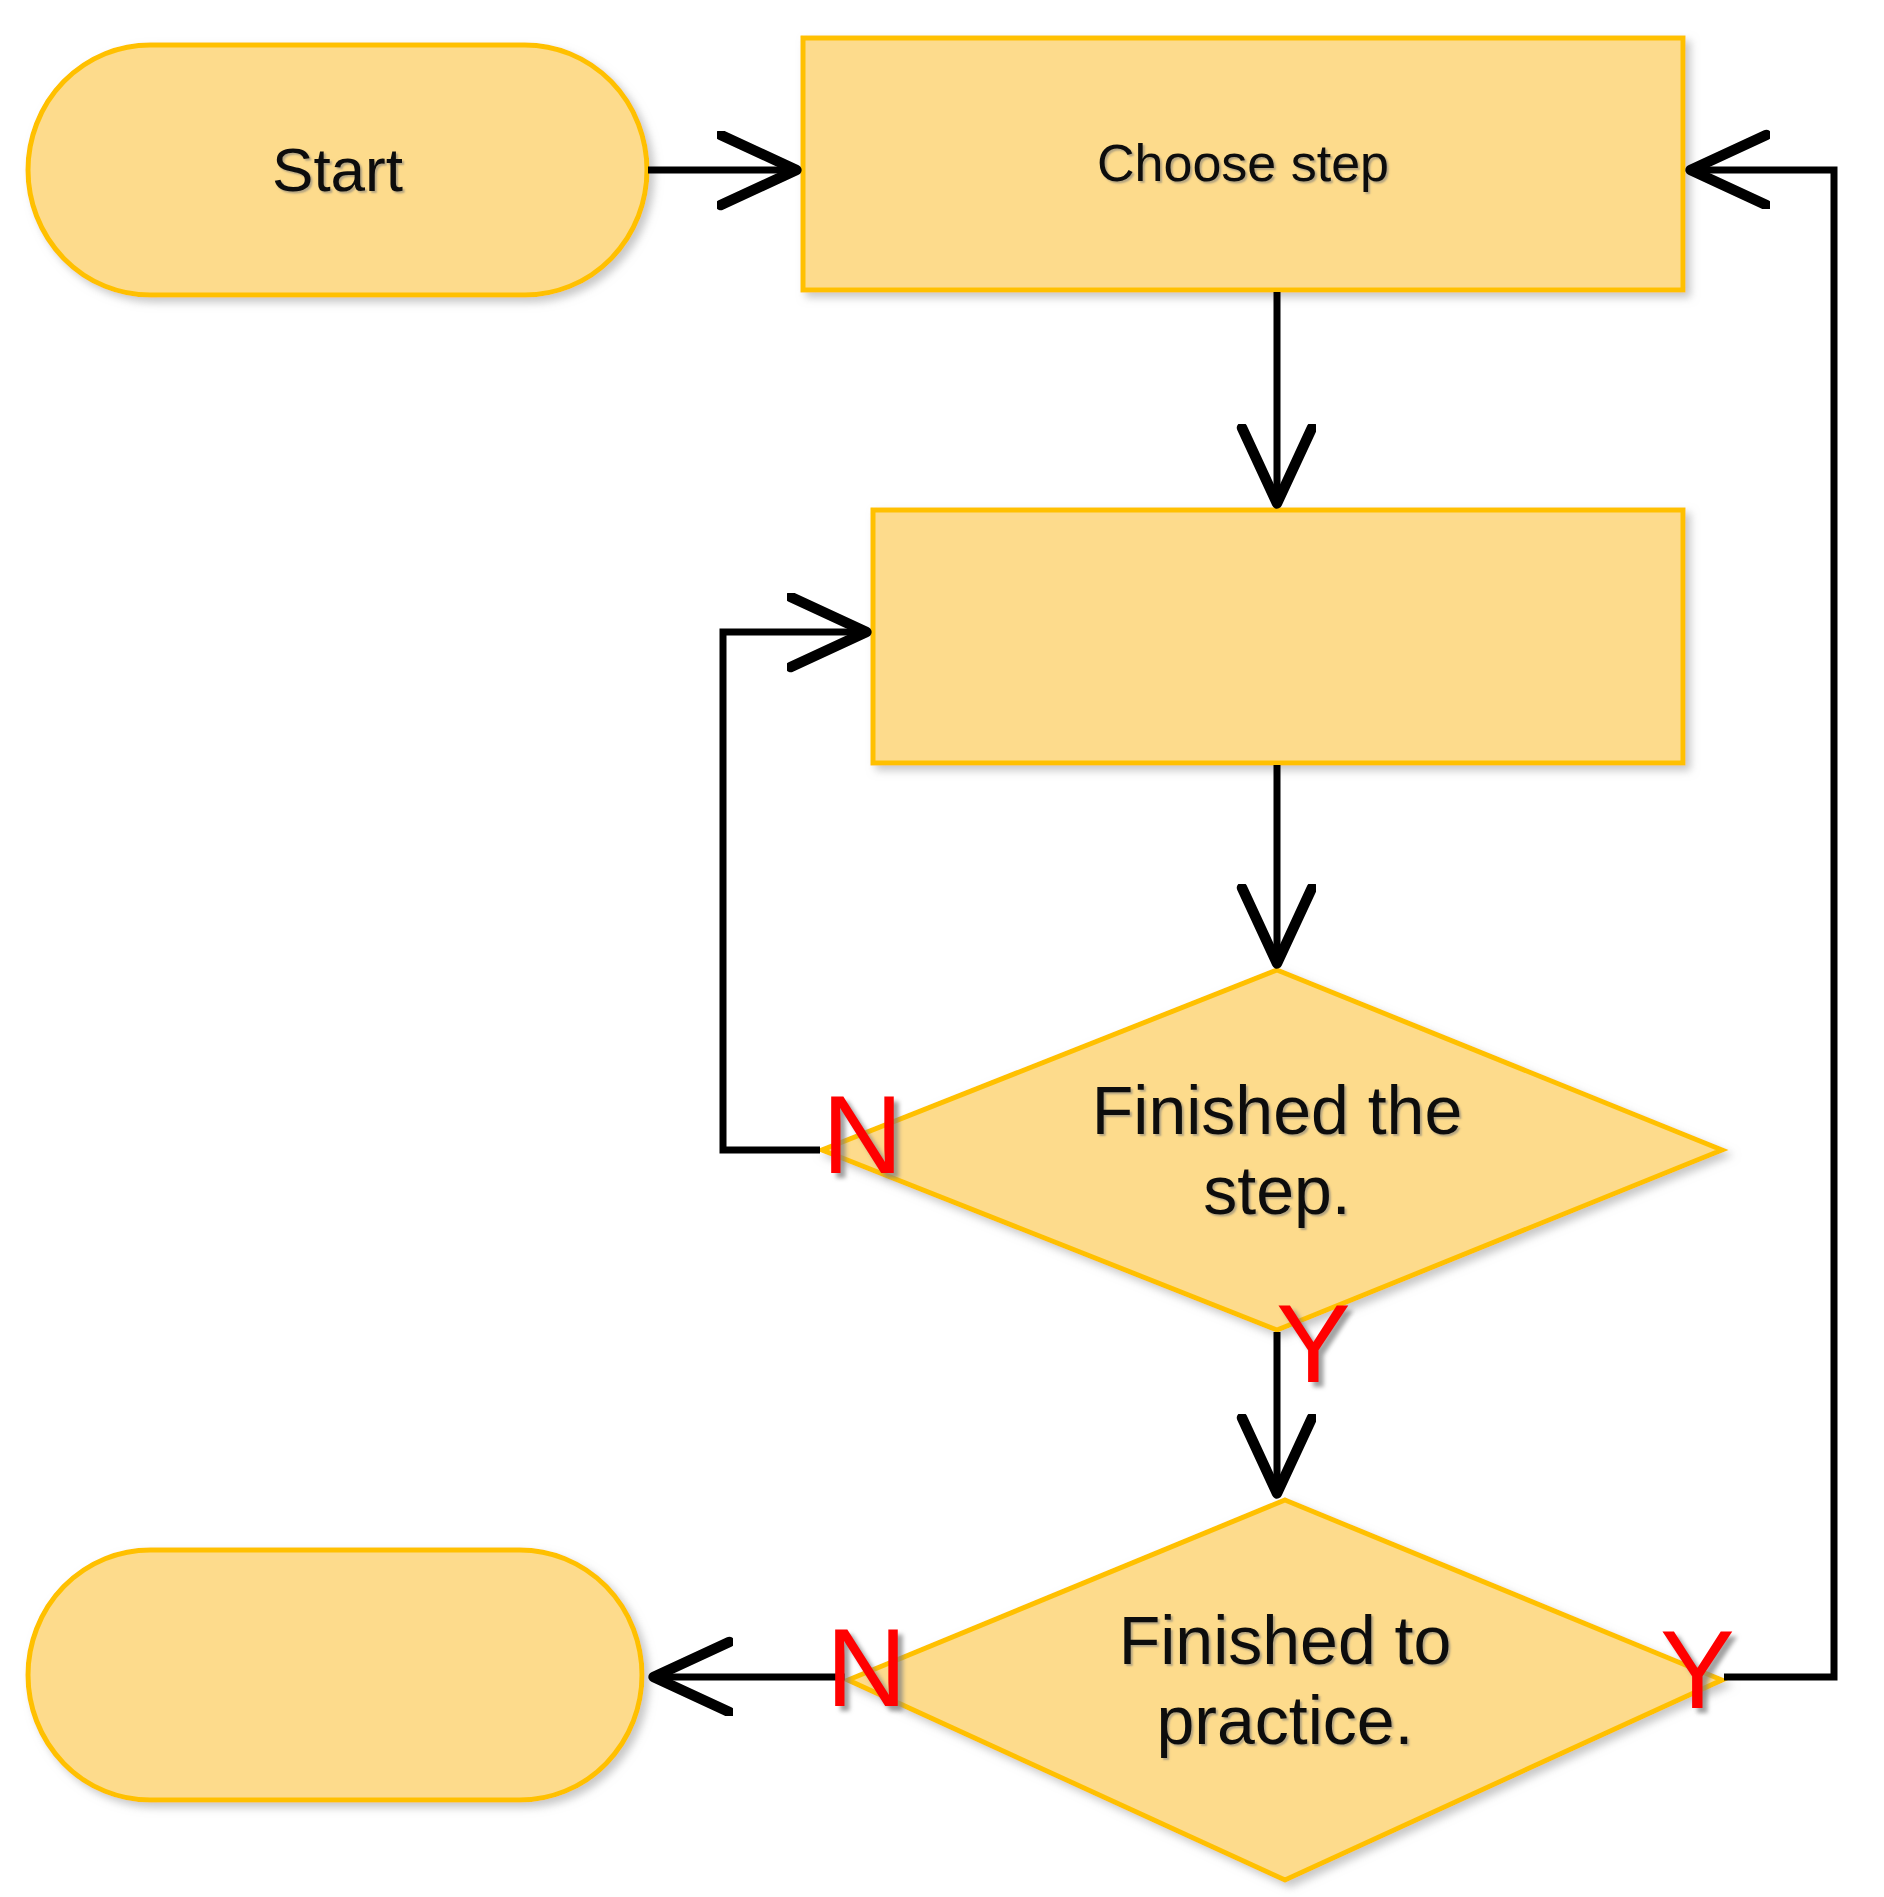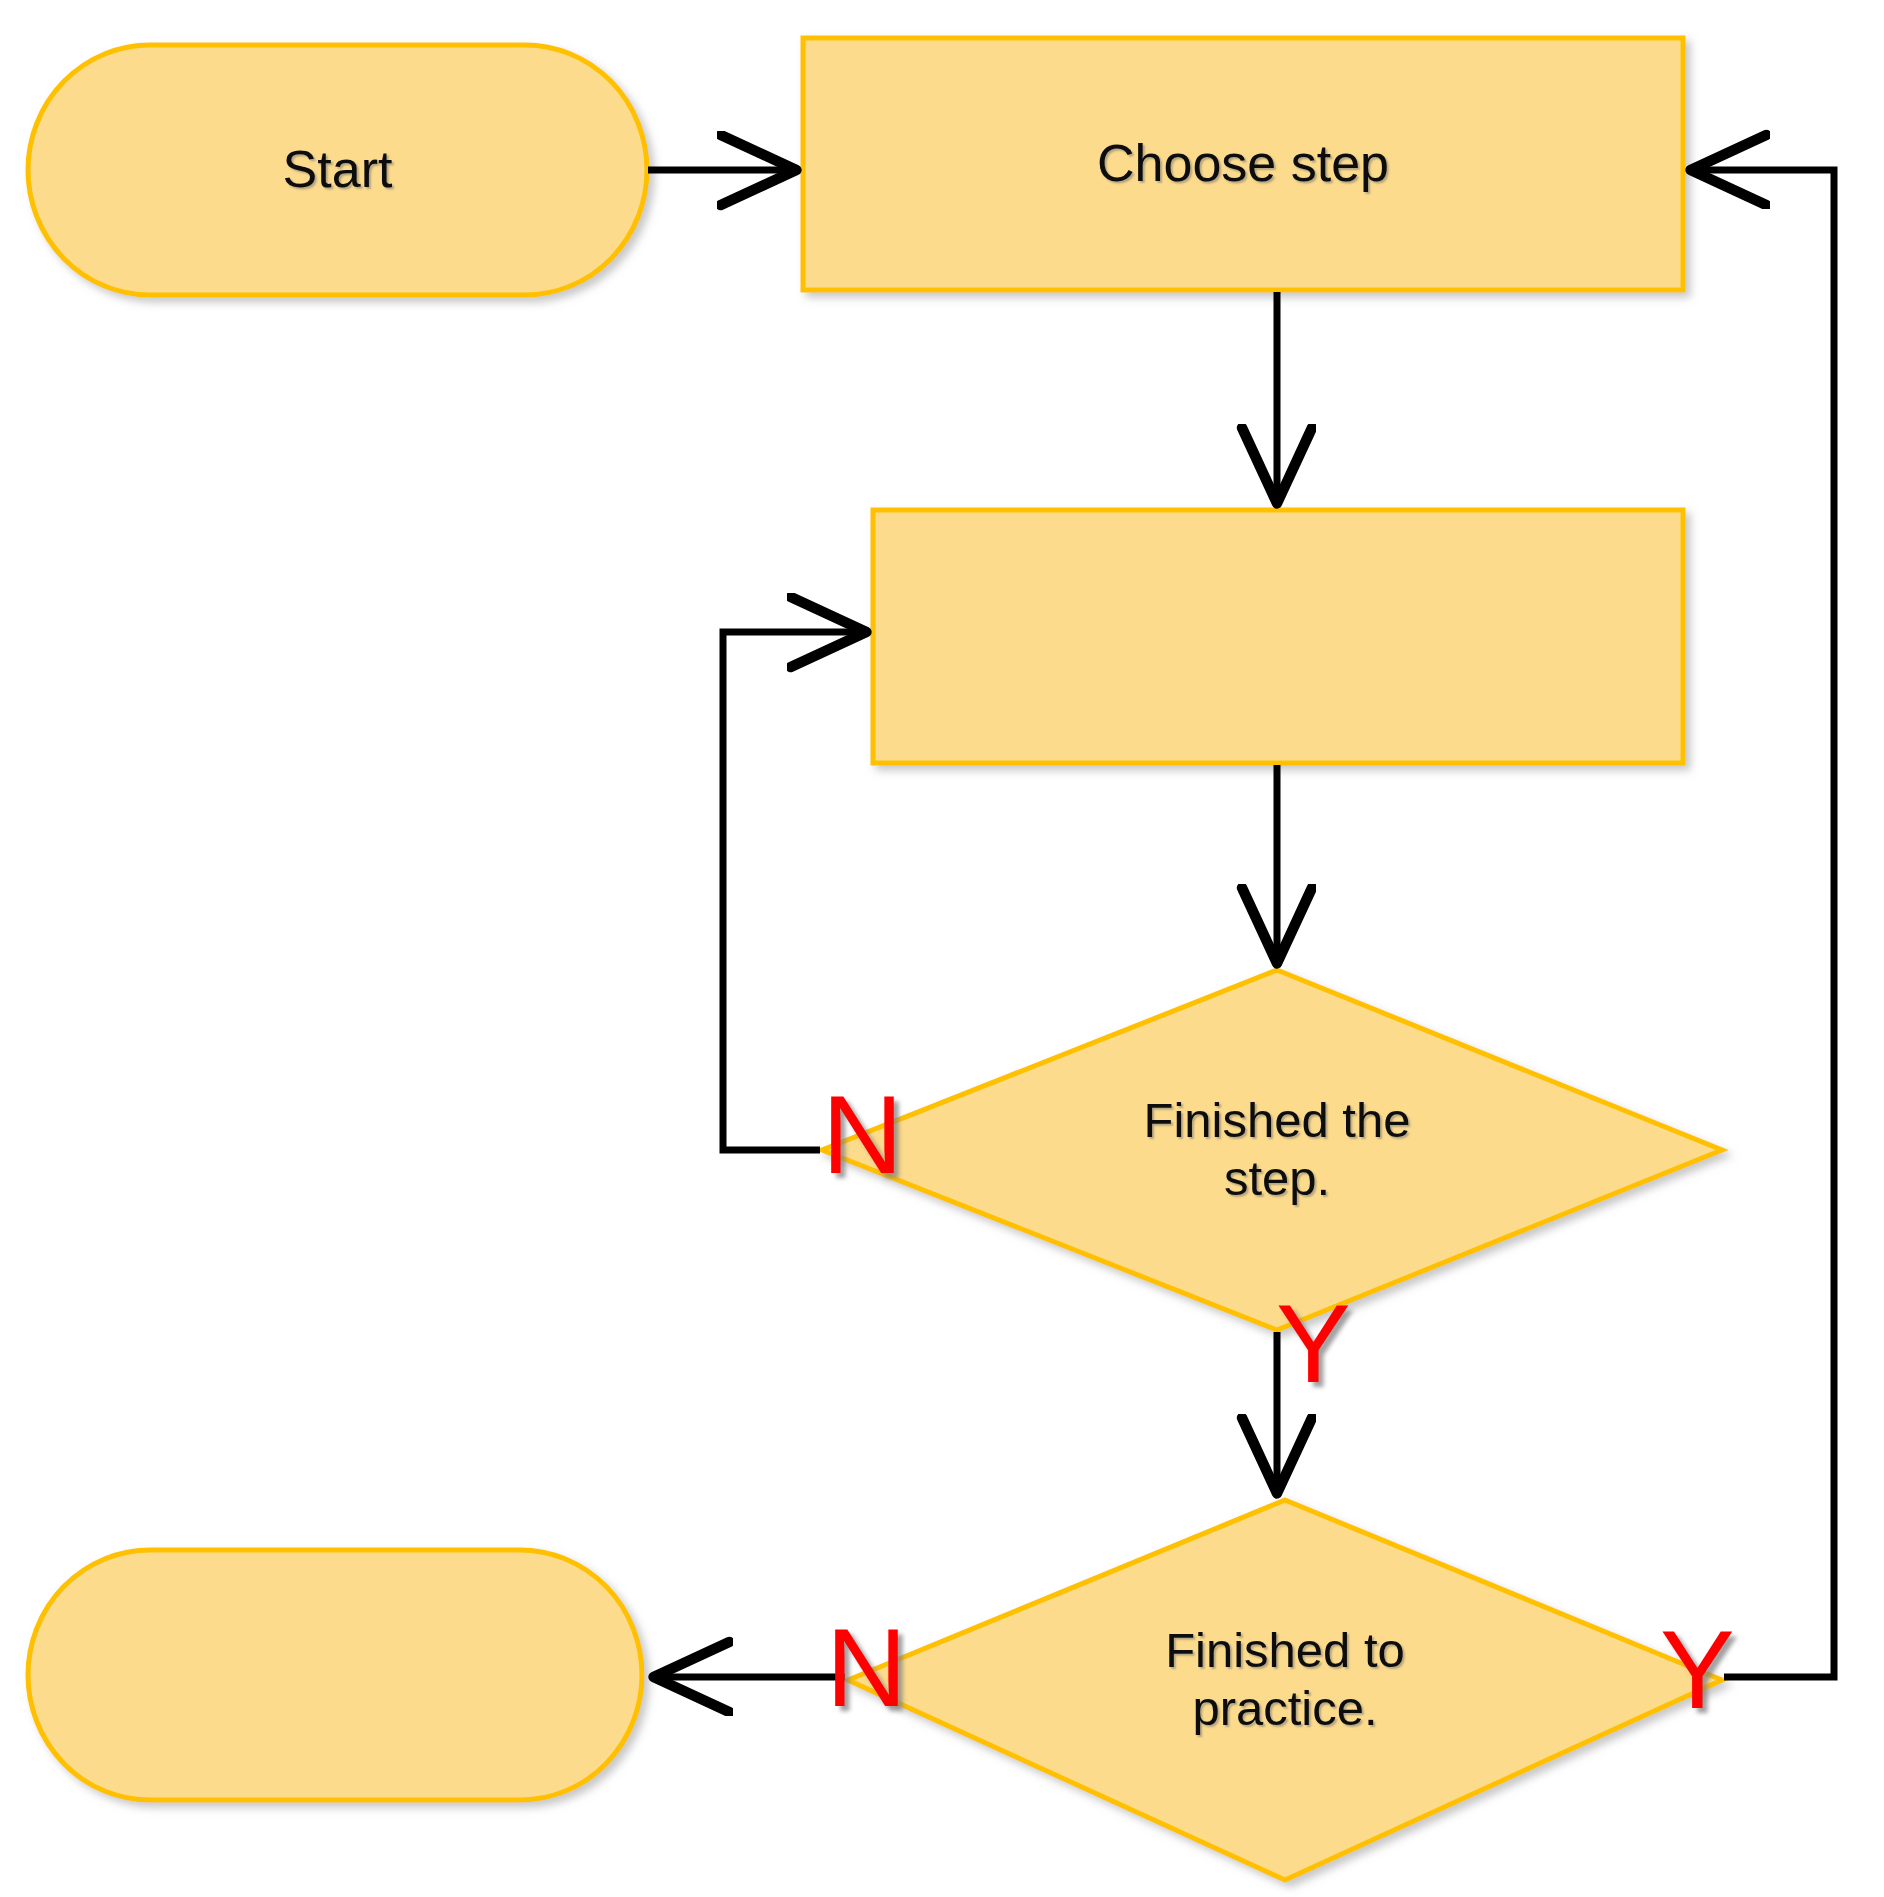--- a/index.html
+++ b/index.html
@@ -31,23 +31,23 @@
     align-items: center;
     justify-content: center;
     text-align: center;
     color: #0d0d0d;
     font-family: "Liberation Sans", sans-serif;
     text-shadow: 2px 2px 2px rgba(120,120,120,0.55);
     pointer-events: none;
     line-height: 1.18;
     white-space: pre-line;
   }
-  .terminal-label { font-size: 52px; }
+  .terminal-label { font-size: 62px; }
   .process-label  { font-size: 52px; }
-  .decision-label { font-size: 49px; }
+  .decision-label { font-size: 68px; }
 
   .branch-label {
     position: absolute;
     color: #ff0000;
     font-family: "Liberation Sans", sans-serif;
     font-size: 112px;
     font-weight: 400;
     line-height: 1;
     text-shadow: 5px 5px 4px rgba(130,130,130,0.75);
     pointer-events: none;

